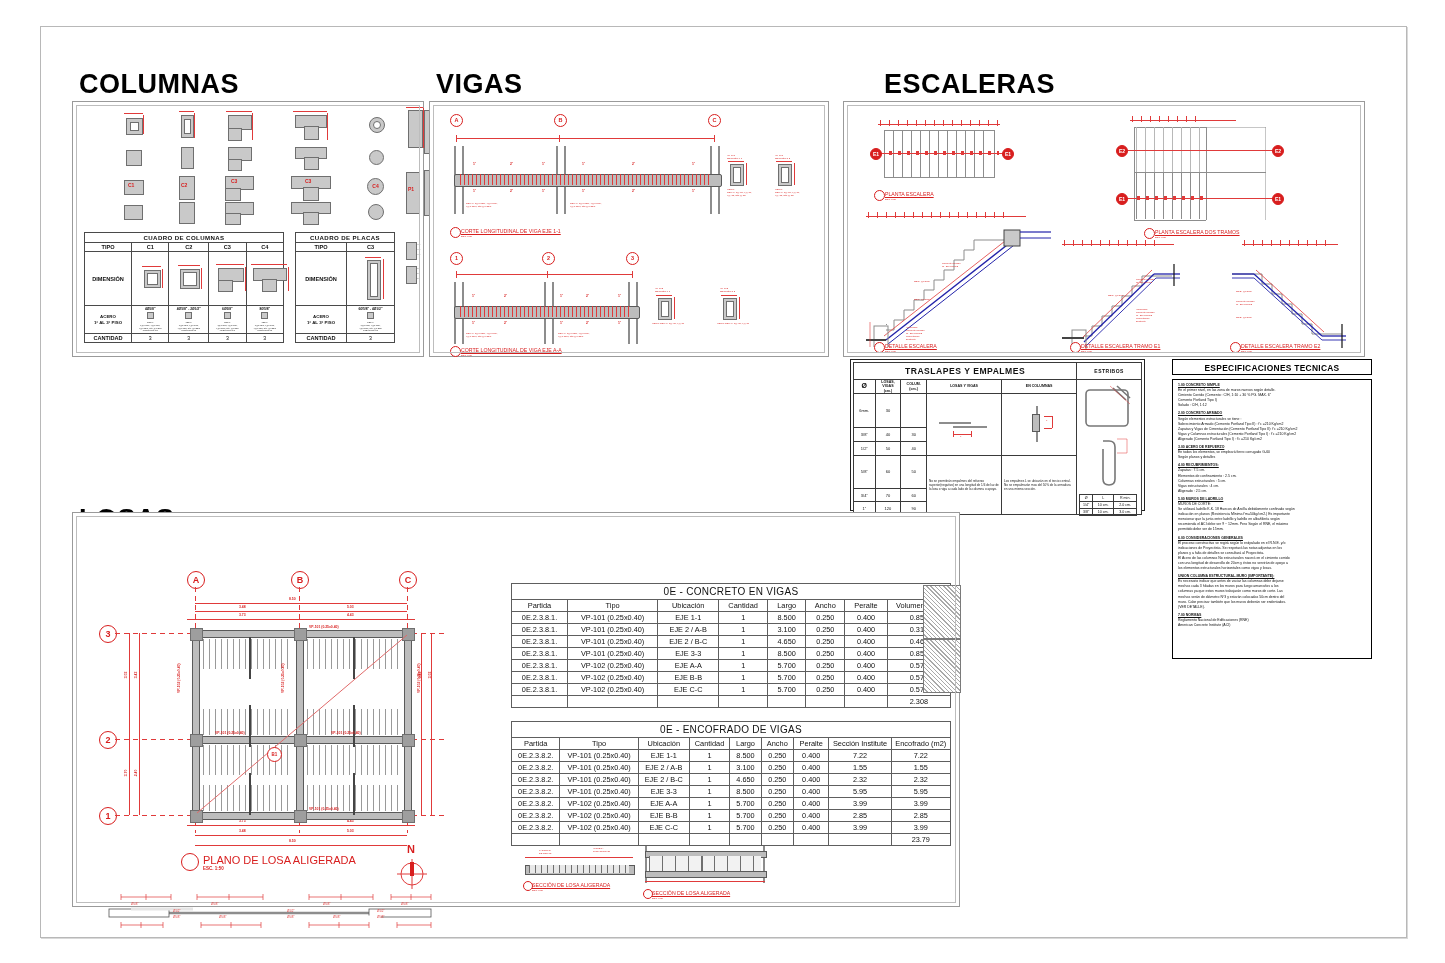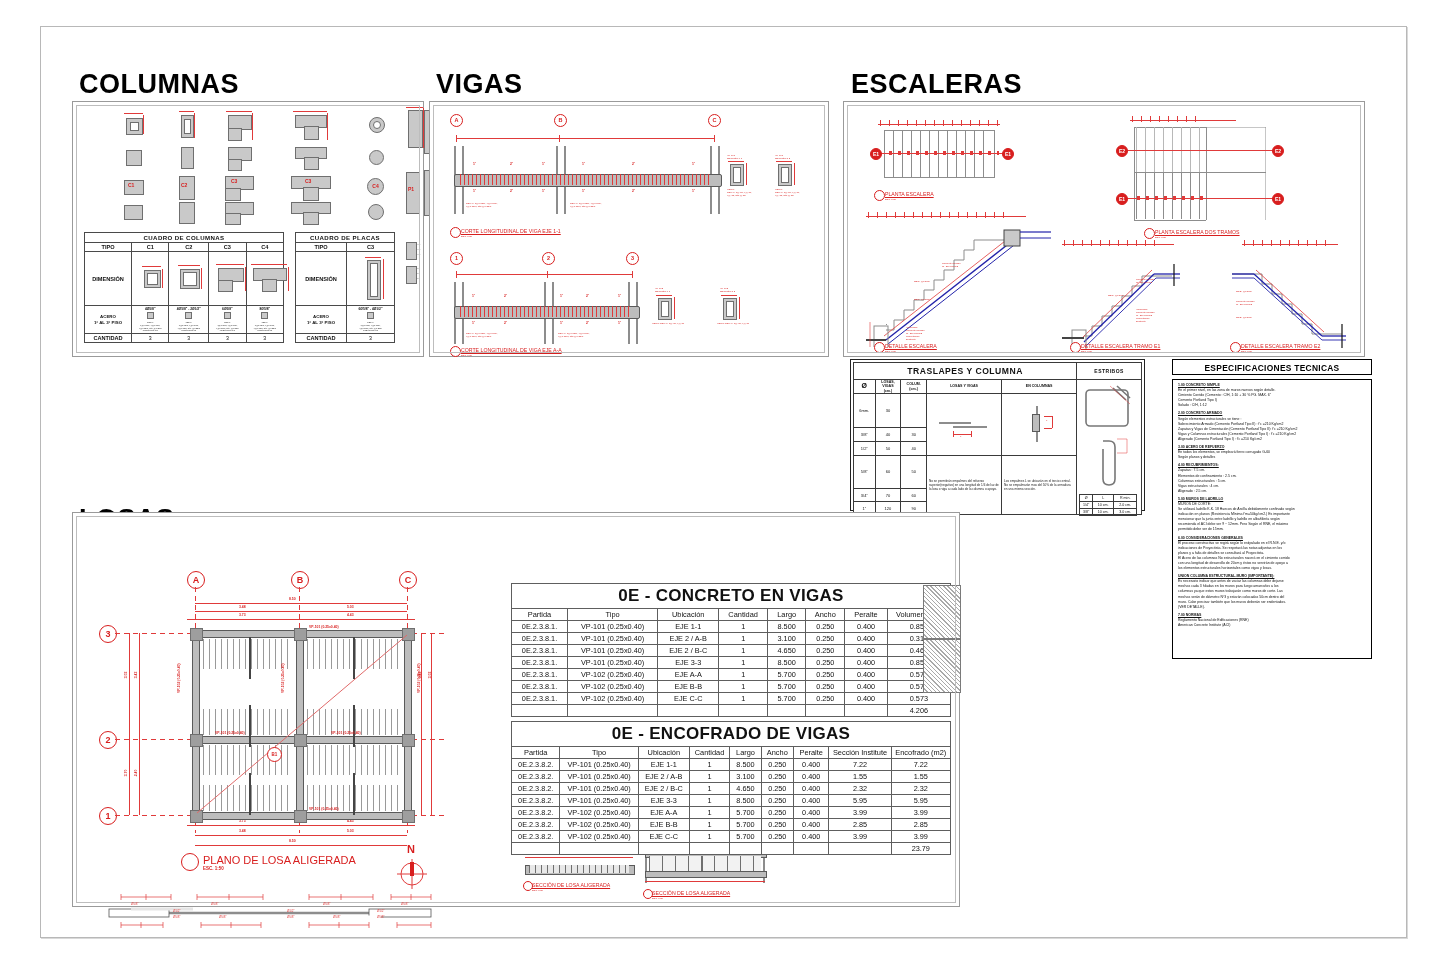--- a/index.html
+++ b/index.html
@@ -39,21 +39,21 @@
   .bubble{
     position:absolute;border:1px solid #d81e1e;border-radius:50%;
     color:#d81e1e;font-weight:bold;text-align:center;background:#fff;
   }
   
   .dtable{position:absolute;border-collapse:collapse;background:#fff;font-size:7.3px;}
   .dtable td,.dtable th{
     border:1px solid #5e5e5e;padding:1px 2px;text-align:center;
     font-weight:normal;color:#111;white-space:nowrap;
   }
-  .dtable .ttl{font-size:17px;font-weight:bold;letter-spacing:.3px;padding:2px;}
+  .dtable .ttl{font-size:10px;font-weight:normal;letter-spacing:.3px;padding:2px;}
   .dtable .hdr{font-size:7.4px;}
   
   .ctable{position:absolute;border-collapse:collapse;background:#fff;font-size:5.2px;}
   .ctable td{border:1px solid #4a4a4a;text-align:center;color:#111;padding:1px;}
   .ctable .ct-ttl{font-size:6.1px;font-weight:bold;letter-spacing:.4px;}
   .ctable .ct-h{font-size:5.6px;font-weight:bold;}
   .ctable .ct-l{font-size:4.4px;font-weight:bold;line-height:6px;}
   
   .ttable{position:absolute;border-collapse:collapse;background:#fff;}
   .ttable td{border:1px solid #3a3a3a;text-align:center;font-size:4px;color:#111;padding:0;}
@@ -378,21 +378,21 @@
     <div class="gblock" style="left:293px;top:196px;width:12px;height:20px;"></div>
     <div class="gblock" style="left:296px;top:199px;width:6px;height:14px;background:#fff;"></div>
     <div class="rline" style="left:291px;top:193px;width:16px;height:1px;"></div>
     <div class="rline" style="left:309px;top:195px;width:1px;height:22px;"></div>
     <div class="tinyred" style="left:287px;top:220px;">4Ø5/8" 1Ø1/4": 1@.05, 4@.10</div>
     <div class="bubble" style="left:20px;top:244px;width:9px;height:9px;"></div>
     <div class="lbl-red-u" style="left:31px;top:245px;">CORTE LONGITUDINAL DE VIGA EJE A-A</div>
     <div class="tinyred" style="left:31px;top:252px;">ESC. 1:25</div>
   </div>
 
-  <div class="sec-title" style="left:810px;top:44px;">ESCALERAS</div>
+  <div class="sec-title" style="left:843px;top:44px;">ESCALERAS</div>
   <div class="panel" style="left:802px;top:74px;width:522px;height:256px;">
 
     <div class="kline" style="left:40px;top:28px;width:110px;height:1px;"></div>
     <div class="kline" style="left:40px;top:75px;width:110px;height:1px;"></div>
     <div class="kline" style="left:40px;top:28px;width:1px;height:48px;"></div>
     <div class="kline" style="left:150px;top:28px;width:1px;height:48px;"></div>
     <div class="kline" style="left:49px;top:28px;width:1px;height:48px;"></div>
     <div class="kline" style="left:58px;top:28px;width:1px;height:48px;"></div>
     <div class="kline" style="left:67px;top:28px;width:1px;height:48px;"></div>
     <div class="kline" style="left:76px;top:28px;width:1px;height:48px;"></div>
@@ -508,21 +508,21 @@
     <div class="bubble" style="left:386px;top:240px;width:9px;height:9px;"></div>
     <div class="lbl-red-u" style="left:397px;top:241px;">DETALLE ESCALERA TRAMO E2</div>
     <div class="tinyred" style="left:397px;top:248px;">ESC. 1:25</div>
   </div>
 
   <div class="panel" style="left:809px;top:332px;width:295px;height:152px;border:1.2px solid #222;background:#fff;">
   </div>
   <table class="ttable" style="left:812px;top:335px;width:289px;">
     <tbody>
         <tr>
-      <td class="tt-ttl" colspan="5" style="border-width:1.6px;">TRASLAPES Y COLUMNA</td>
+      <td class="tt-ttl" colspan="5" style="border-width:1.6px;">TRASLAPES Y EMPALMES</td>
       <td class="tt-ttl" style="width:62px;border-width:1.6px;font-size:5px;">ESTRIBOS</td>
     </tr>
     <tr>
       <td class="tt-h" style="width:20px;font-size:7px;" rowspan="1">Ø</td>
       <td class="tt-h" style="width:24px;">
         <span>LOSAS,</span><br>
         <span>VIGAS</span><br>
         <span>(cm.)</span>
       </td>
       <td class="tt-h" style="width:24px;">
@@ -908,21 +908,21 @@
         </tbody>
       <tbody>
           <tr>
         <td>&nbsp;</td>
         <td></td>
         <td></td>
         <td></td>
         <td></td>
         <td></td>
         <td></td>
-        <td>4.206</td>
+        <td>2.308</td>
       </tr>
     </tbody>
       </table>
 
     <table class="dtable" style="left:438px;top:208px;width:440px;">
       <tbody>
           <tr>
             <td class="ttl" colspan="9">0E - ENCOFRADO DE VIGAS</td>
           </tr>
       <tr>

